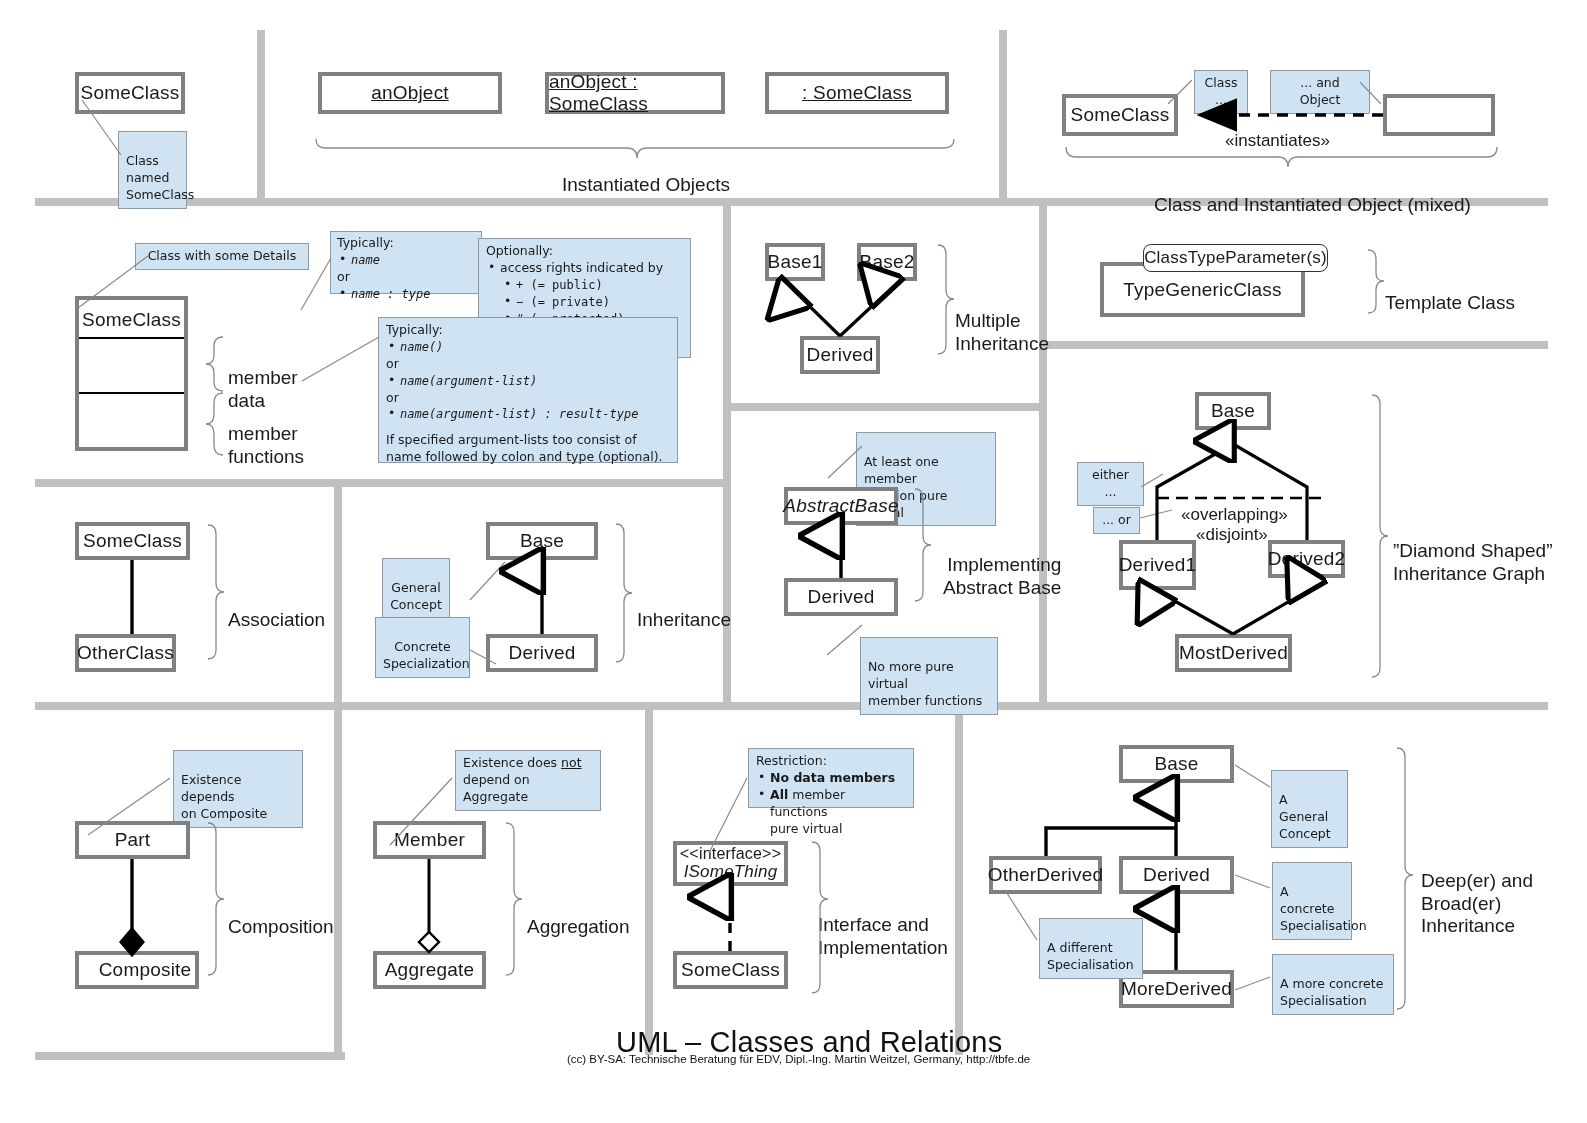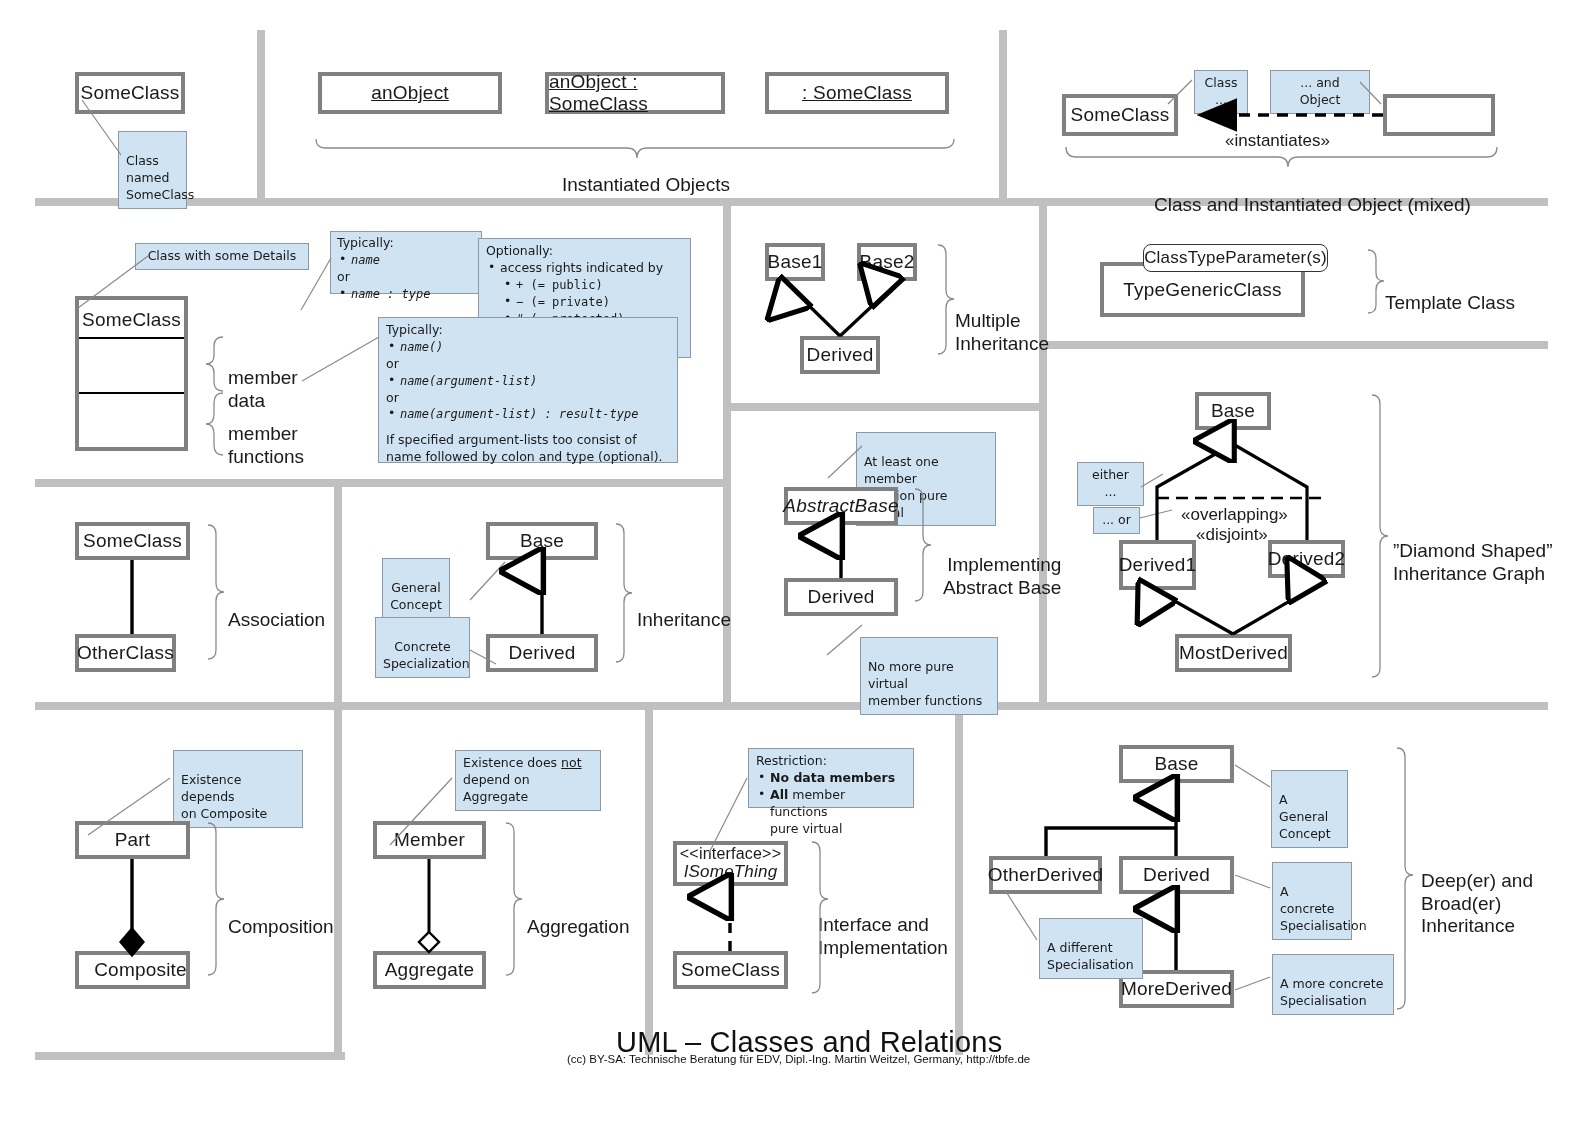--- a/index.html
+++ b/index.html
@@ -265,21 +265,21 @@
     <span>Inheritance</span>
   </div>
 
   <div class="note" style="left:173px;top:750px;width:130px;white-space:pre-line;">
     <span>Existence depends
 on Composite</span>
   </div>
   <div class="ubox" style="left:75px;top:821px;width:115px;height:38px;">
     <span>Part</span>
   </div>
-  <div class="ubox" style="left:75px;top:951px;width:115px;height:38px;padding-left:16px;">
+  <div class="ubox" style="left:75px;top:951px;width:124px;height:38px;padding-left:16px;">
     <span>Composite</span>
   </div>
   <div class="cap" style="left:228px;top:894px;">
     <span>Composition</span>
   </div>
 
   <div class="note" style="left:455px;top:750px;width:146px;">
     <span>Existence does </span><u>not</u><br>
     <span>depend on Aggregate</span>
   </div>

